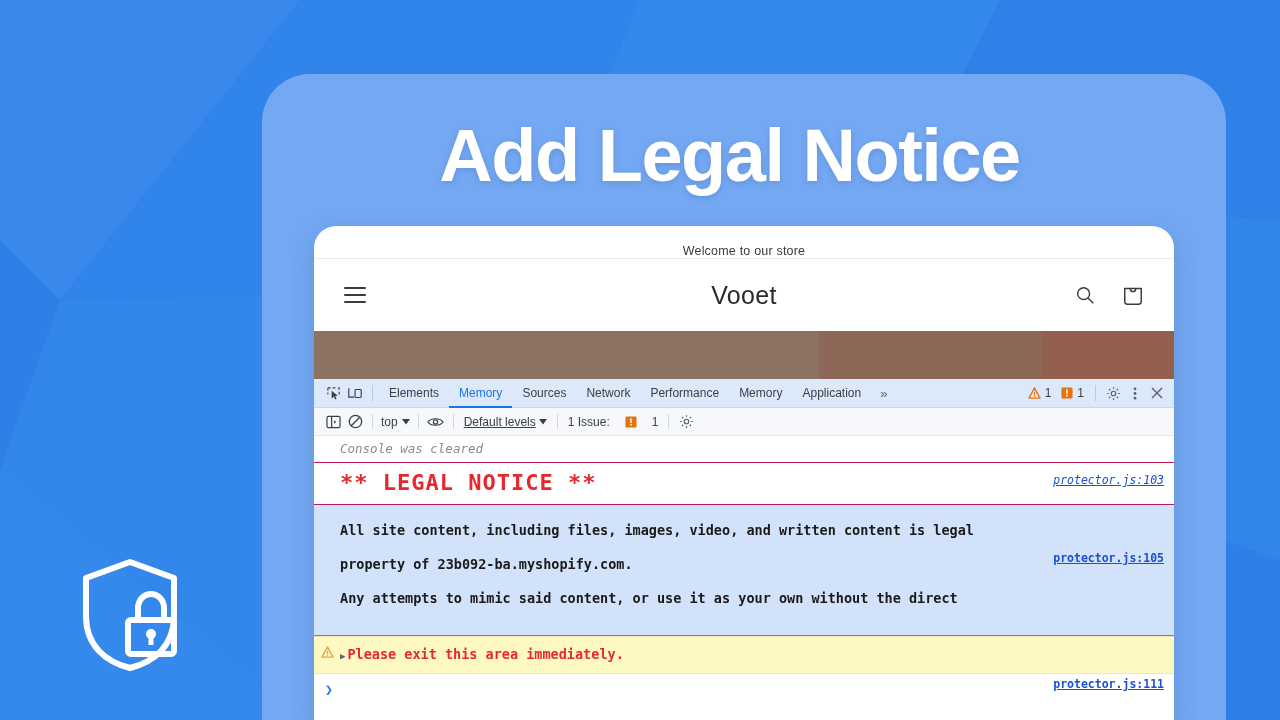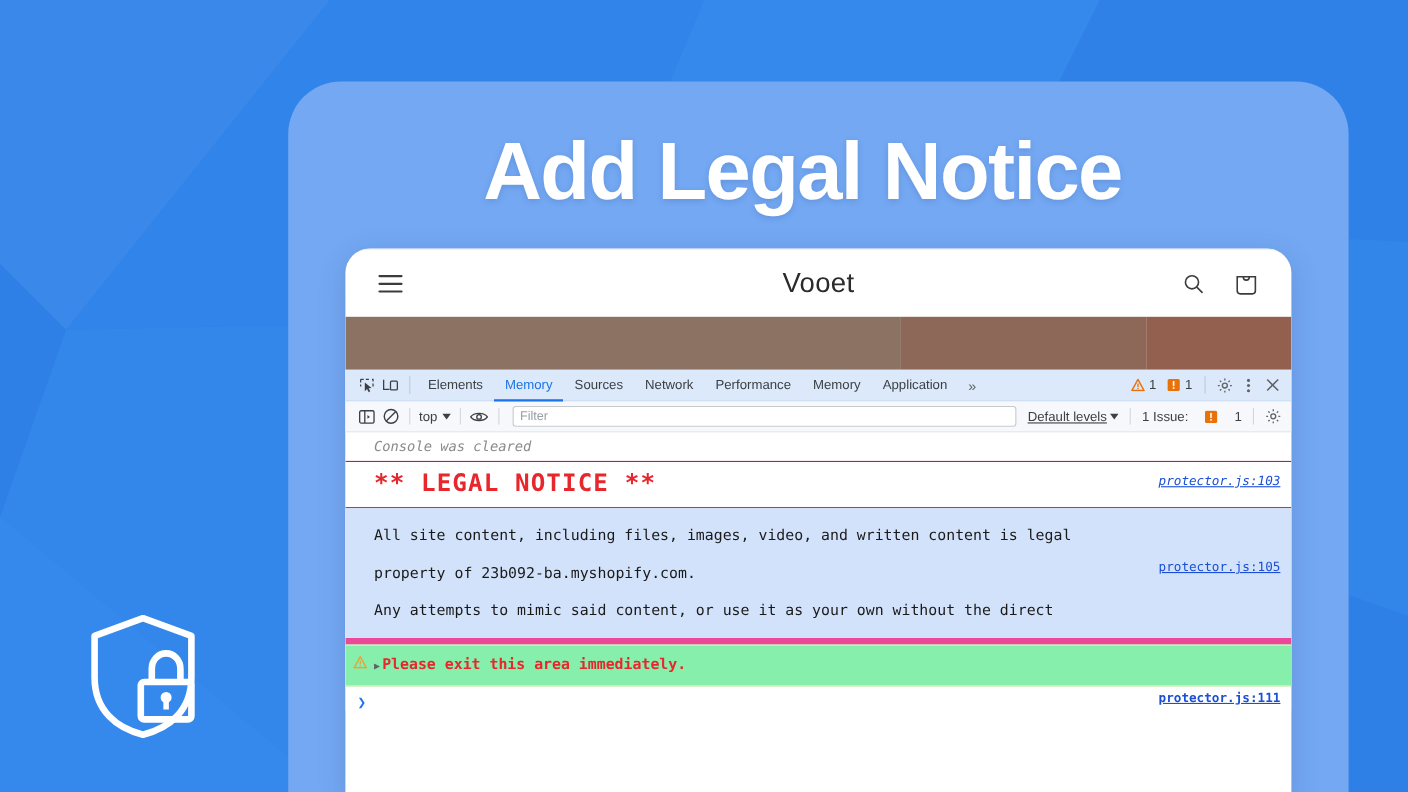--- a/index.html
+++ b/index.html
@@ -51,26 +51,25 @@
     box-shadow: 0 6px 26px rgba(18,50,110,0.16);
   }
   .announce {
     height: 32px;
     display: flex; align-items: center; justify-content: center;
     font-size: 12.5px; color: #3a3a3a;
     letter-spacing: .2px;
     padding-top: 18px;
   }
   .shop-header {
-    height: 62px;
+    height: 73px;
     border-top: 1px solid #ececec;
     display: flex; align-items: center;
     padding: 0 30px;
     position: relative;
-    border-radius: 19px;
   }
   .shop-title {
     position: absolute; left: 0; right: 0;
     text-align: center;
     font-size: 25px; color: #2b2b2b;
     font-weight: normal;
     letter-spacing: .3px;
   }
   .hdr-right {
     margin-left: auto;
@@ -142,27 +141,27 @@
     position: absolute; right: 10px; top: 4px;
     font-family: "DejaVu Sans Mono", monospace;
     font-size: 11.5px; color: #1a4fd6;
     text-decoration: underline; cursor: pointer;
     white-space: nowrap;
     margin-top: 30px;
   }
   .row-cleared { color: #8a8a8a; font-style: italic; font-size: 12.5px; line-height: 20px; padding-top:3px; padding-bottom:3px;}
   .row-legal { color: #e8272c; font-weight: bold; font-size: 22px; line-height: 30px; padding-top: 5px; padding-bottom: 6px; letter-spacing: 1px;}
   .row-block {
-    background: #d3e2fb; border-bottom: 6px solid #ec4899;
+    background: #d3e2fb; border-bottom: 1px solid #ec4899;
     color: #1a1a1a; line-height: 34px;
-    padding-top: 8px; padding-bottom: 8px;
+    padding-top: 8px; padding-bottom: 20px; font-weight: bold;
   }
   .row-block .src { top: 6px; }
   .row-warn {
-    background: #86efac; border-top: 1px solid #f3e7b8; border-bottom: 1px solid #f3e7b8;
+    background: #fef9c3; border-top: 1px solid #f3e7b8; border-bottom: 1px solid #f3e7b8;
     color: #e8272c; font-weight: bold; line-height: 26px;
     padding-top: 4px; padding-bottom: 4px;
   }
   .warn-tri { position: absolute; left: 7px; top: 9px; }
   .tri-arrow { color: #5f6368; font-size: 9px; margin-right: 2px; font-weight: normal;}
   .row-prompt { padding: 5px 8px 6px 26px; border-bottom: none; }
   .prompt-caret { position: absolute; left: 11px; top: 5px; color: #1a73e8; font-size: 13px; }
 
   
   .shield { position: absolute; left: 78px; top: 556px; }
@@ -193,20 +192,21 @@
   <svg class="shield" width="104" height="118" viewBox="0 0 104 118">
     <path d="M52 6 L96 22 L96 60 C96 90 76 106 52 112 C28 106 8 90 8 60 L8 22 Z" fill="none" stroke="#ffffff" stroke-width="6" stroke-linejoin="round"></path>
     <rect x="50" y="64" width="46" height="34" rx="3" fill="none" stroke="#ffffff" stroke-width="6"></rect>
     <path d="M60 64 L60 52 C60 44 66 38 73 38 C80 38 86 44 86 52 L86 64" fill="none" stroke="#ffffff" stroke-width="6"></path>
     <circle cx="73" cy="78" r="5" fill="#ffffff"></circle>
     <rect x="70.5" y="78" width="5" height="11" fill="#ffffff"></rect>
   </svg>
 
   <div class="browser">
 
+    <div class="announce">Welcome to our store</div>
 
     <div class="shop-header">
       <div class="hamburger">
         <span></span>
           <span></span>
           <span></span>
       </div>
       <div class="shop-title">Vooet</div>
       <div class="hdr-right">
         <div class="icon-btn">
@@ -315,21 +315,20 @@
             </svg>
         </div>
         <div class="fb-div"></div>
         <div class="fb-icon">
           <svg width="17" height="12" viewBox="0 0 18 12" fill="none" stroke="#3c4043" stroke-width="1.3">
             <path d="M1 6 C4 1.4 14 1.4 17 6 C14 10.6 4 10.6 1 6 Z"></path>
             <circle cx="9" cy="6" r="2.2"></circle>
           </svg>
         </div>
         <div class="fb-div"></div>
-        <input class="filter-input" type="text" placeholder="Filter" style="">
         <div class="levels">
           <span>Default levels</span>
           <svg width="8" height="6" viewBox="0 0 8 6">
               <path d="M0 0 L8 0 L4 5.4 Z" fill="#3c4043"></path>
             </svg>
         </div>
         <div class="fb-div"></div>
         <div class="issues">
           <span>1 Issue:</span>
           <svg width="12" height="12" viewBox="0 0 13 13">

